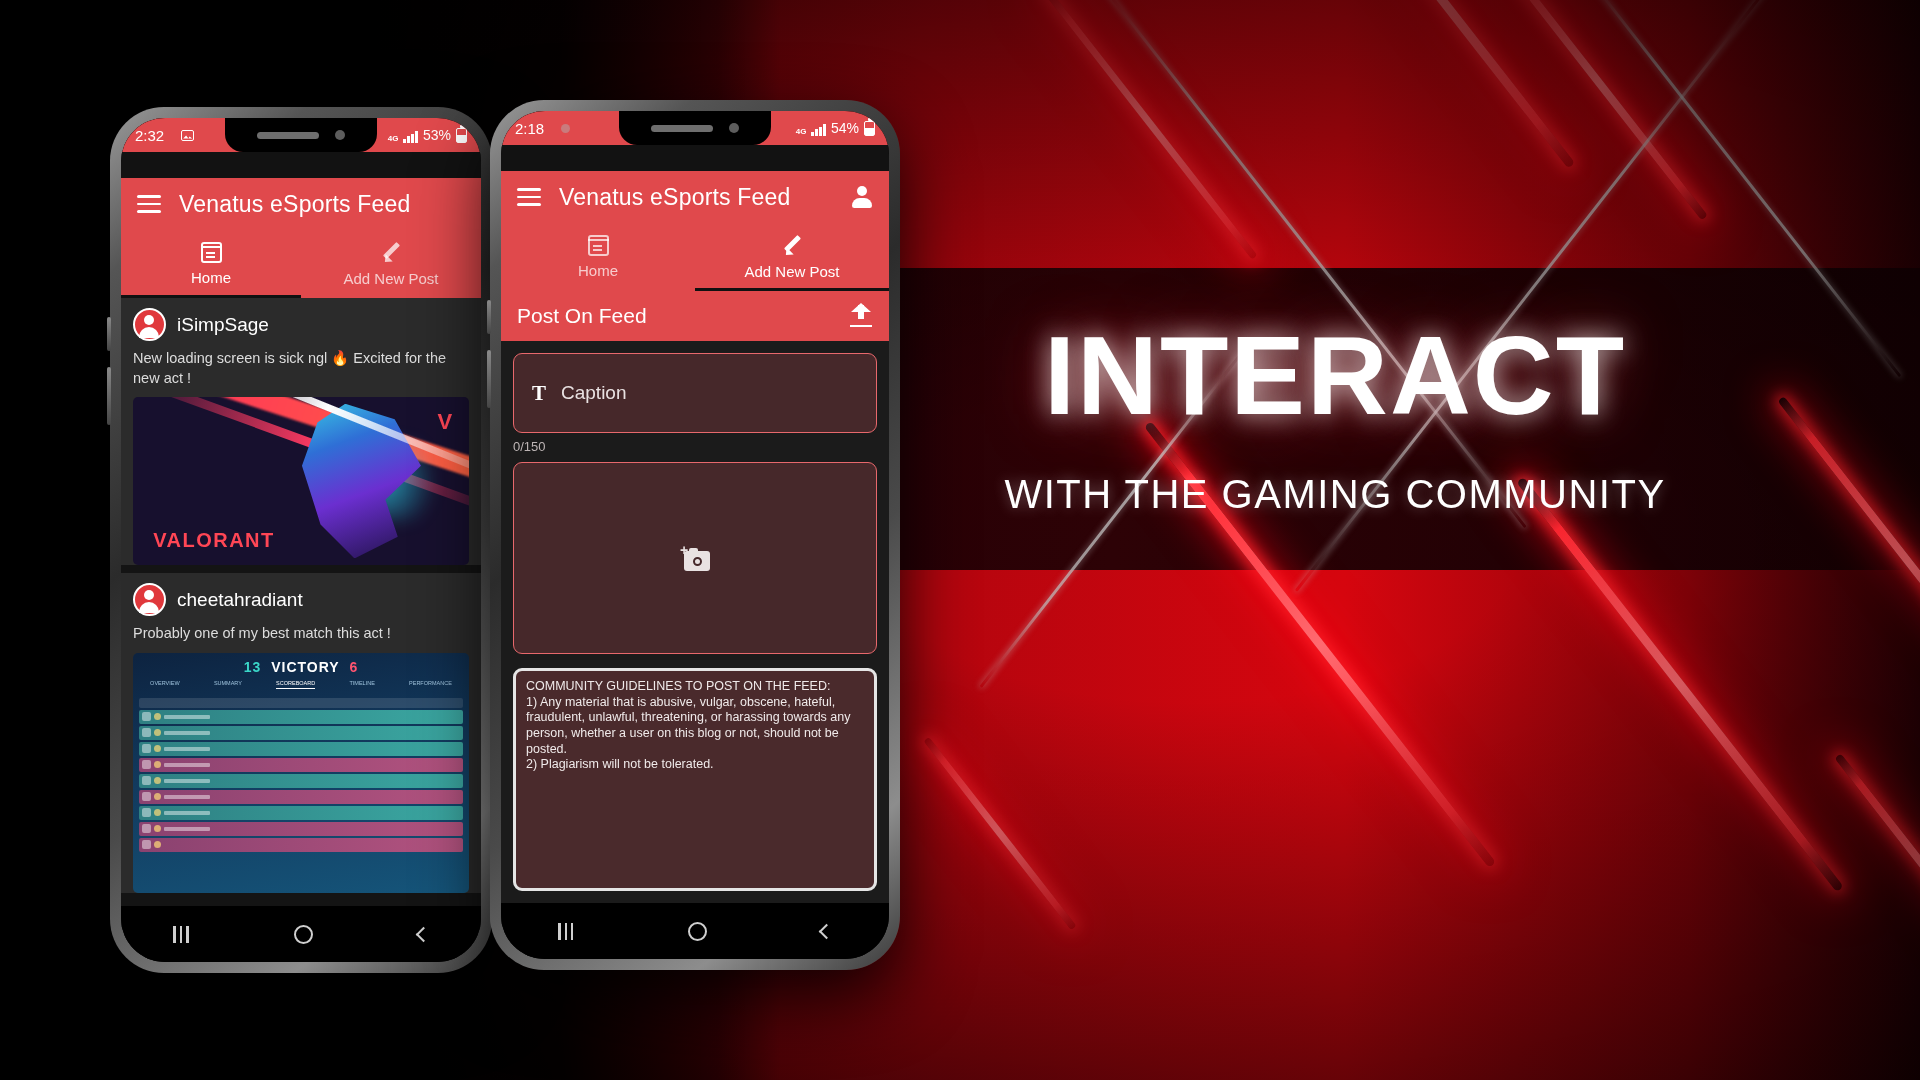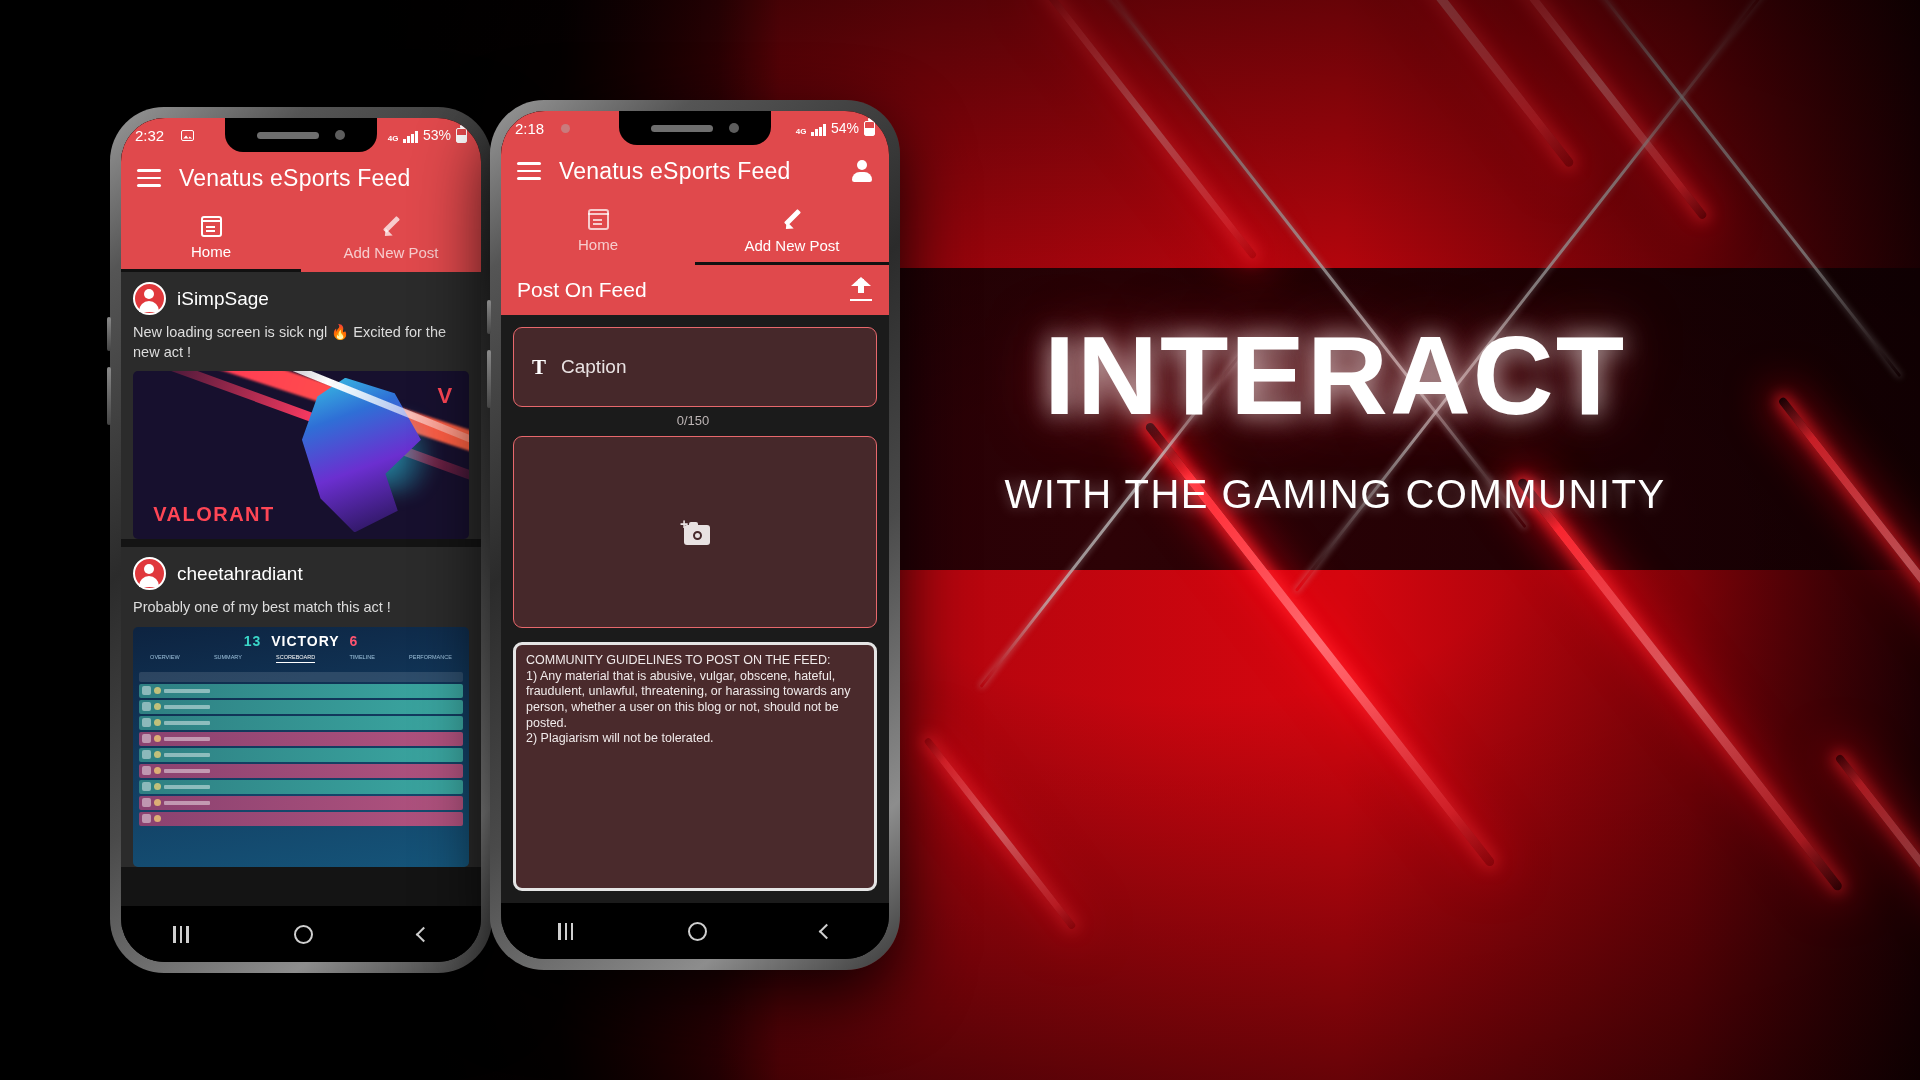--- a/index.html
+++ b/index.html
@@ -95,21 +95,21 @@
   .ic-sig i { width:2.5px; background:#fff; display:block; }
   .ic-sig i:nth-child(1){height:4px}.ic-sig i:nth-child(2){height:7px}
   .ic-sig i:nth-child(3){height:9.5px}.ic-sig i:nth-child(4){height:12px}
   .ic-4g { font-size:8px; line-height:8px; font-weight:bold; text-align:center; }
   .ic-batt { width:11px; height:15px; border:1.6px solid #fff; border-radius:2px; position:relative; background:linear-gradient(180deg,transparent 45%, #fff 45%); }
   .ic-batt:before{ content:""; position:absolute; top:-4px; left:3px; width:5px; height:2.5px; background:#fff; border-radius:1px; }
 
   
   .appbar {
     background:#e0494c; color:#fff; flex:none;
-    display:flex; align-items:center; padding:0 16px; height:52px; gap:18px;
+    display:flex; align-items:center; padding:0 16px; height:52px; gap:18px;margin-top:26px;
   }
   .hamburger { width:24px; display:flex; flex-direction:column; gap:5px; cursor:pointer; }
   .hamburger span { height:2.4px; background:#fff; border-radius:2px; display:block; }
   .appbar-title { font-size:23px; font-weight:400; letter-spacing:.2px; flex:1; }
   .ic-person { width:22px; height:22px; position:relative; flex:none; }
   .ic-person:before{ content:""; position:absolute; left:6px; top:0; width:10px; height:10px; border-radius:50%; background:#fff; }
   .ic-person:after { content:""; position:absolute; left:1px; top:12px; width:20px; height:10px; border-radius:10px 10px 3px 3px; background:#fff; }
 
   
   .tabs { background:#e0494c; display:flex; flex:none; height:68px; }
@@ -189,21 +189,21 @@
   .ic-upload i{position:absolute;left:1px;bottom:1px;width:22px;height:2.5px;background:#fff;}
 
   
   .compose { flex:1; background:#1b1b1b; padding:12px; display:flex; flex-direction:column; gap:0; overflow:hidden; }
   .field-caption {
     border:1px solid #e8686c; border-radius:9px; background:#46282a;
     height:80px; display:flex; align-items:center; gap:15px; padding:0 18px; flex:none;
   }
   .ic-T { color:#fff; font-size:21px; font-weight:bold; font-family:"Liberation Serif", serif; }
   .cap-ph { color:#e9e2e2; font-size:19px; }
-  .counter { color:#bdb5b5; font-size:13px; text-align:center; padding:6px 4px 8px 0; flex:none; }
+  .counter { color:#bdb5b5; font-size:13px; text-align:left; padding:6px 4px 8px 0; flex:none; }
   .field-image {
     border:1px solid #e8686c; border-radius:9px; background:#46282a;
     height:192px; display:flex; align-items:center; justify-content:center; flex:none;
   }
   .ic-camplus { width:30px; height:26px; position:relative; }
   .ic-camplus .body{position:absolute;left:4px;bottom:0;width:26px;height:20px;background:#e9e2e2;border-radius:3px;}
   .ic-camplus .lens{position:absolute;left:13px;bottom:5px;width:9px;height:9px;border-radius:50%;border:2.2px solid #46282a;}
   .ic-camplus .hump{position:absolute;left:9px;bottom:19px;width:9px;height:4px;background:#e9e2e2;border-radius:2px 2px 0 0;}
   .ic-camplus .plus{position:absolute;left:0;top:0;color:#e9e2e2;font-size:14px;font-weight:bold;line-height:10px;}
   .guidelines {

